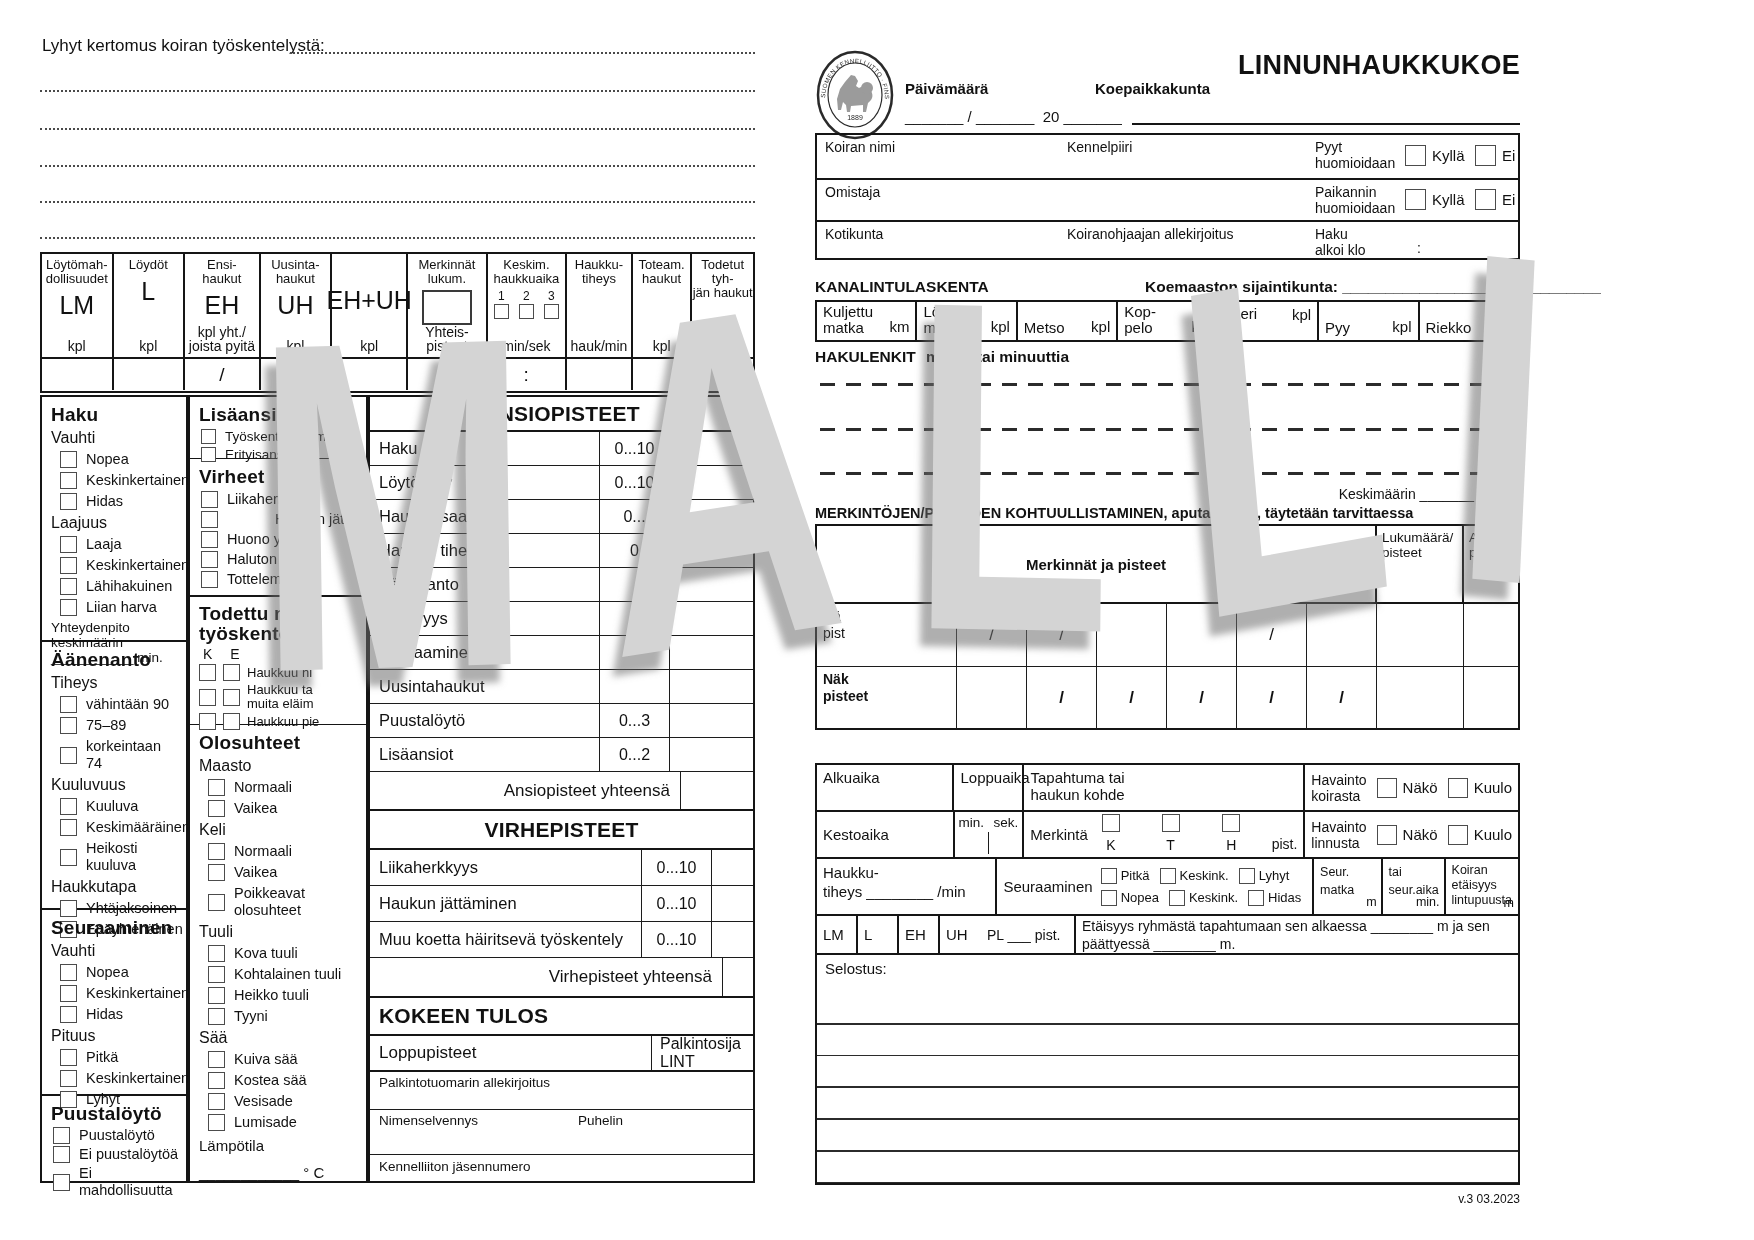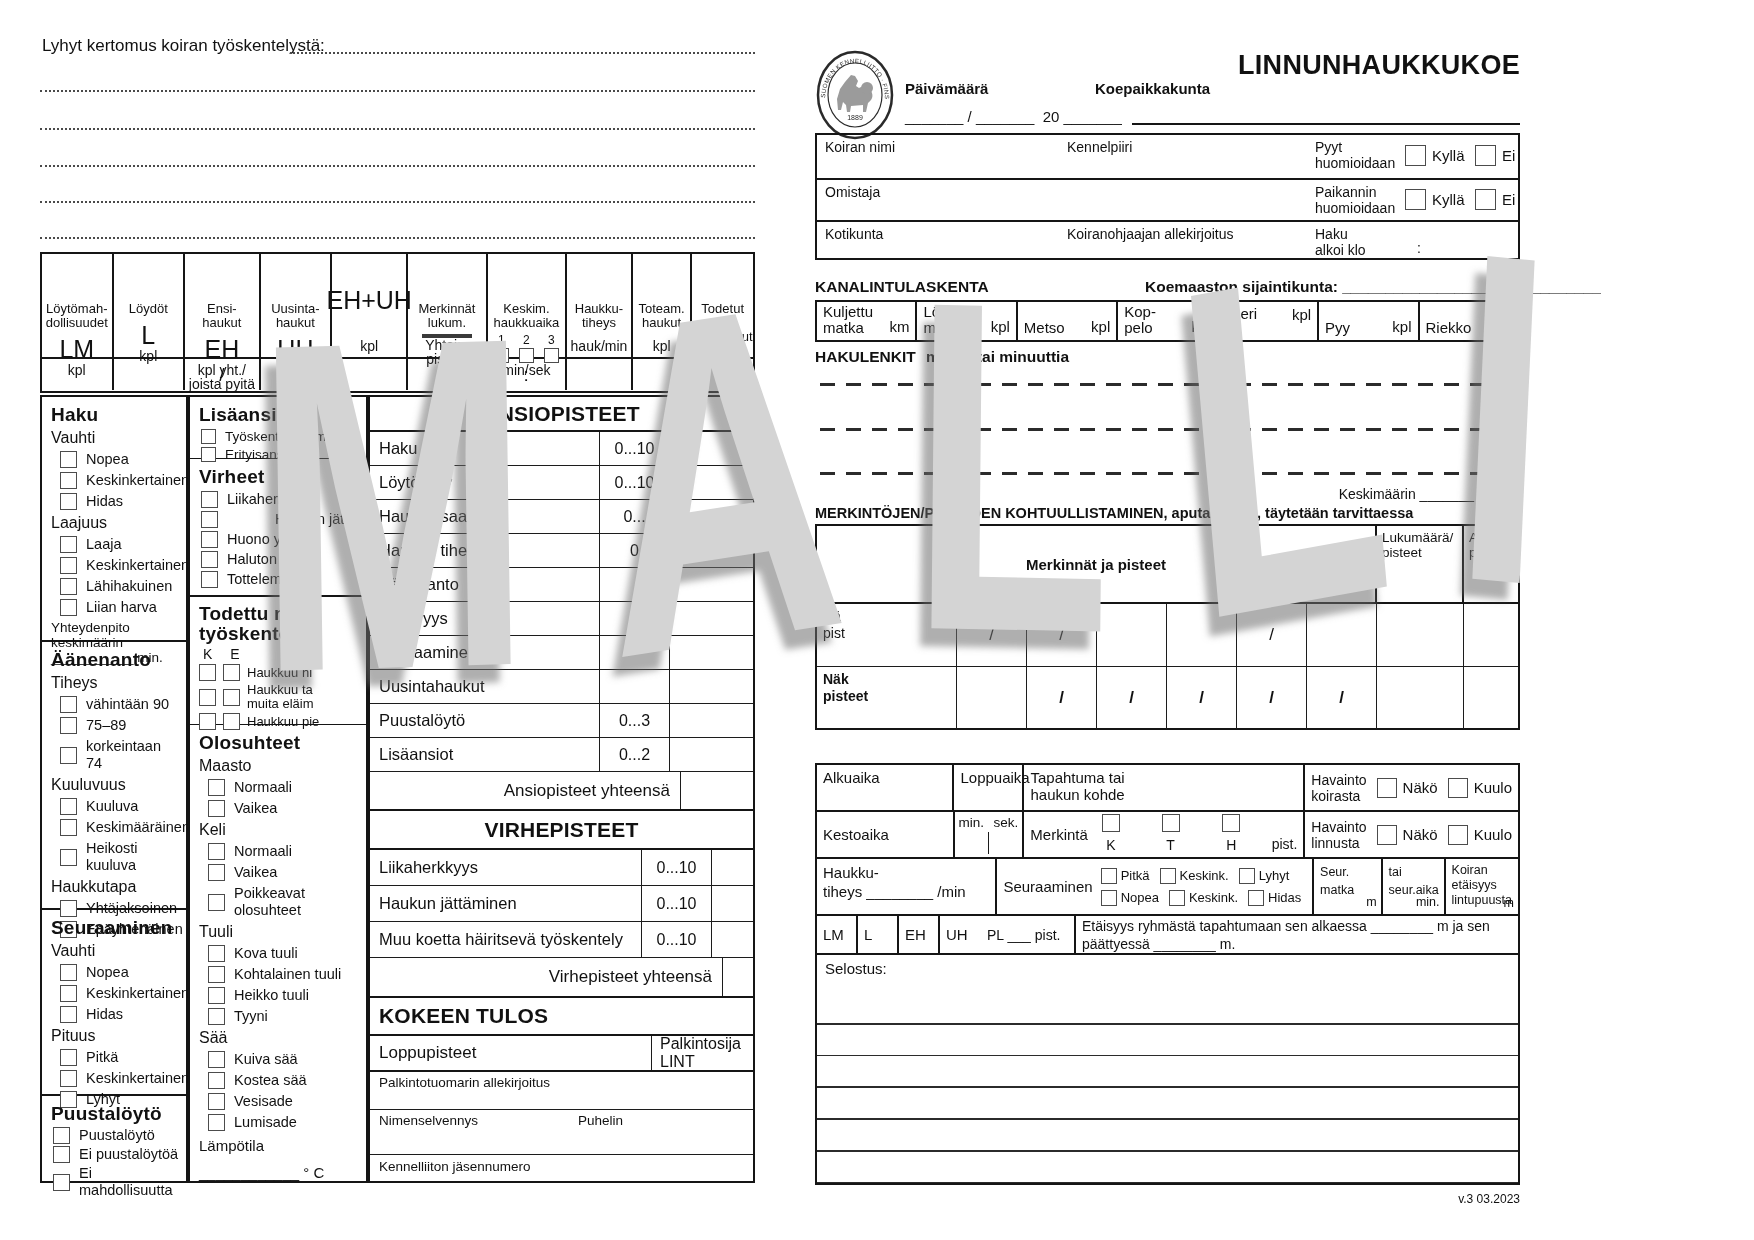--- a/index.html
+++ b/index.html
@@ -13,21 +13,21 @@
   .sub{font-size:16px;margin:3px 0 2px 0;}
   .ckrow{display:flex;align-items:center;margin:4px 0 4px 9px;font-size:14.5px;line-height:17px;}
   .chk{flex:0 0 auto;width:15px;height:15px;border:1.7px solid #4c4c4c;margin-right:9px;background:#fff;}
   .chk.sm{width:13px;height:13px;margin-right:0;}
   .dotline{border-bottom:2px dotted #4a4a4a;height:0;}
   .dash{height:2.5px;background:repeating-linear-gradient(90deg,#2b2b2b 0 15px,transparent 15px 26px);}
   
   .sumrow{display:flex;box-sizing:border-box;}
   .sc{box-sizing:border-box;border-right:2px solid #151515;display:flex;flex-direction:column;align-items:center;text-align:center;padding-top:4px;}
   .sc:last-child{border-right:none;}
-  .sc-t{font-size:13px;line-height:14px;margin-top:44px;}
+  .sc-t{font-size:13px;line-height:14px;}
   .sc-code{font-size:25px;line-height:28px;margin-top:5px;}
   .sc-unit{font-size:14px;line-height:14px;margin-top:auto;margin-bottom:4px;}
   .mark-box{width:46px;height:32px;border:2px solid #3a3a3a;margin-top:4px;}
   .nums{display:flex;gap:10px;margin-top:3px;}
   .numcol{display:flex;flex-direction:column;align-items:center;font-size:12px;gap:1px;}
   .ent{box-sizing:border-box;border-right:2px solid #151515;display:flex;align-items:center;justify-content:center;font-size:19px;}
   .ent:last-child{border-right:none;}
   
   .srow{display:flex;box-sizing:border-box;border-bottom:1.7px solid #1c1c1c;height:34px;align-items:center;}
   .vrow{height:36px;}

